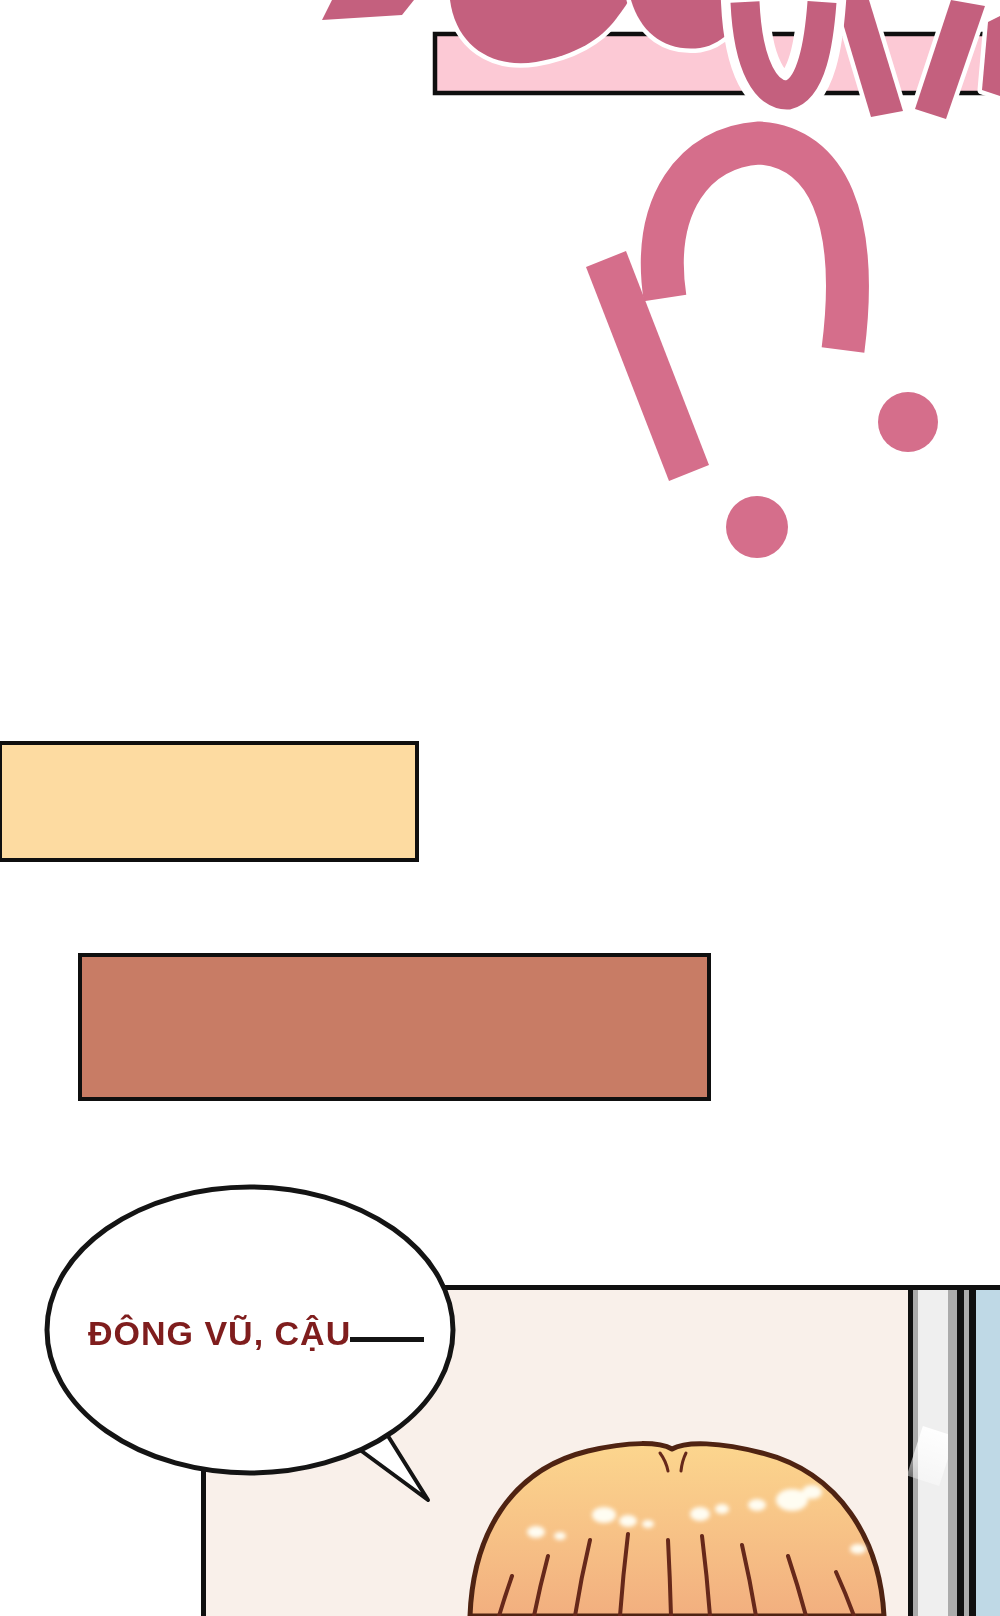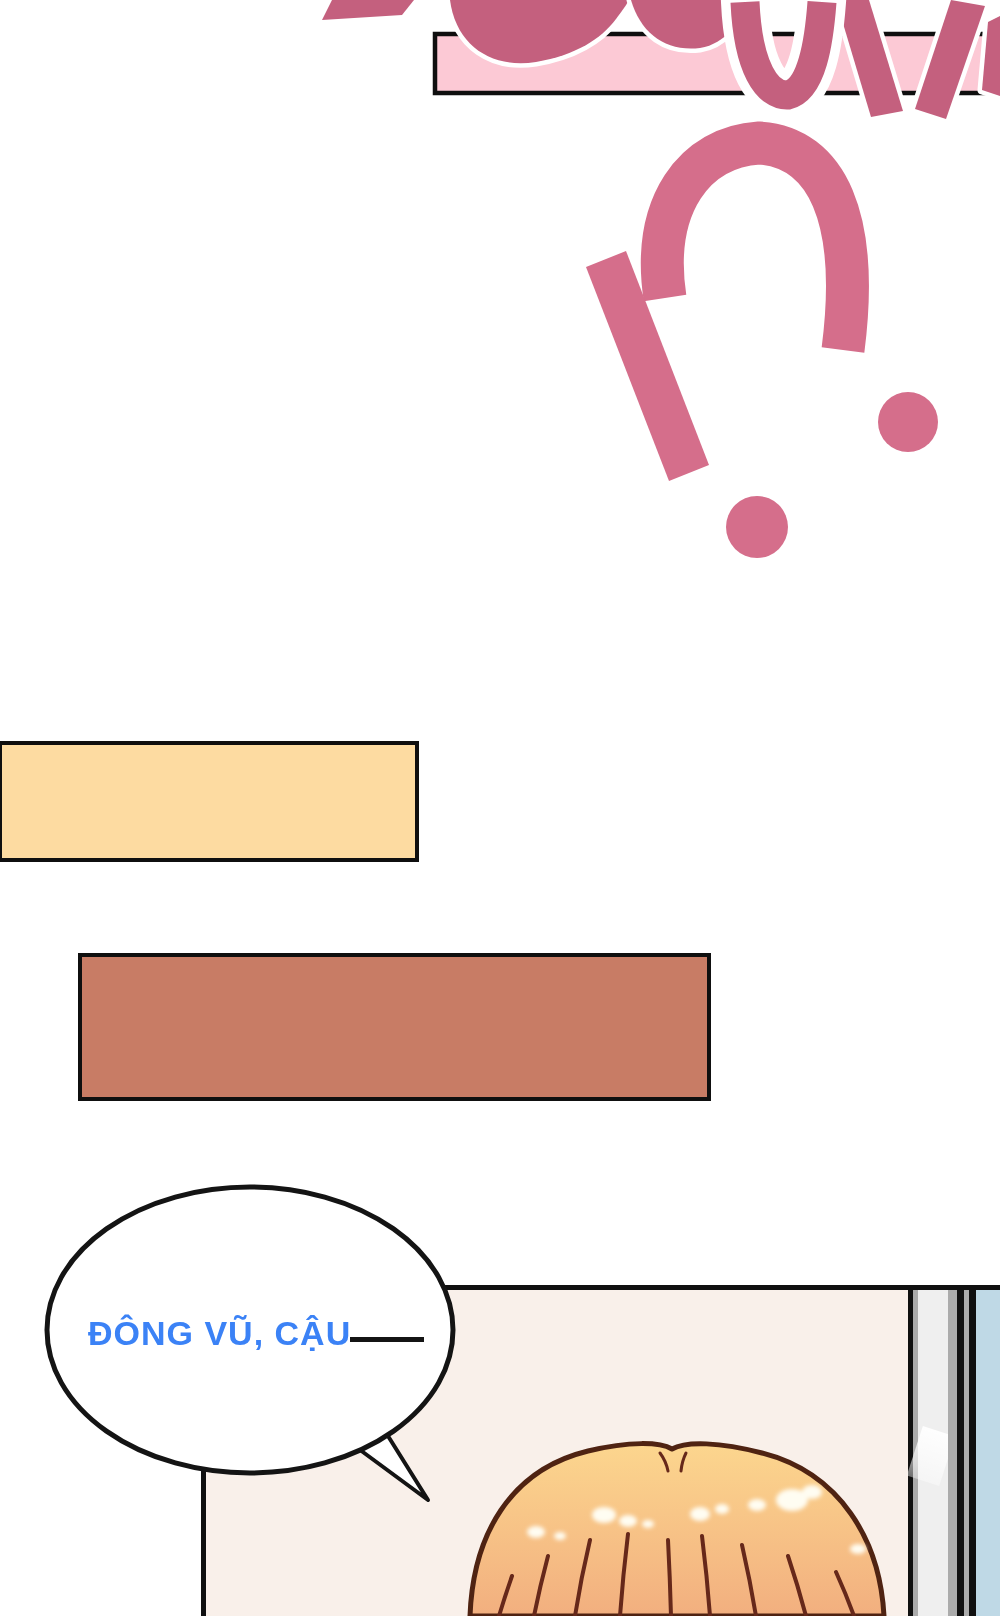--- a/index.html
+++ b/index.html
@@ -3,21 +3,21 @@
 <meta charset="utf-8">
 <style>
   html,body{margin:0;padding:0;background:#ffffff;}
   #stage{
     position:relative;width:1000px;height:1616px;overflow:hidden;
     background:#ffffff;font-family:"Liberation Sans", sans-serif;
   }
   .abs{position:absolute;}
   .box{box-sizing:border-box;border:4px solid #0f0f0f;}
   #speech-text{
-    font-weight:bold;font-size:34px;letter-spacing:1px;color:#3b82f6;
+    font-weight:bold;font-size:34px;letter-spacing:1px;color:#7f1d1d;
     white-space:nowrap;
   }
   #door-highlight{
     background:linear-gradient(180deg, rgba(255,255,255,.95), rgba(255,255,255,.4));
     transform:rotate(18deg);
   }
 </style>
 </head>
 <body>
 

